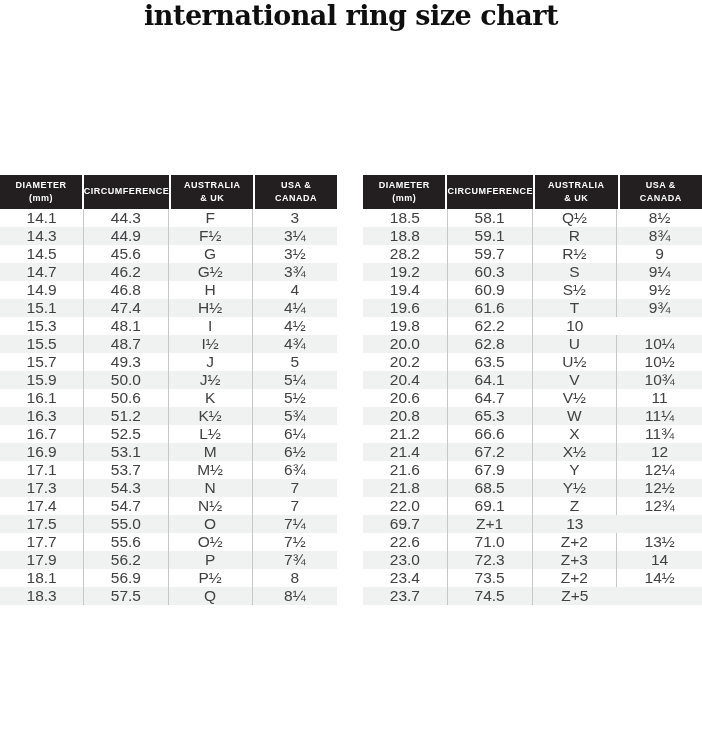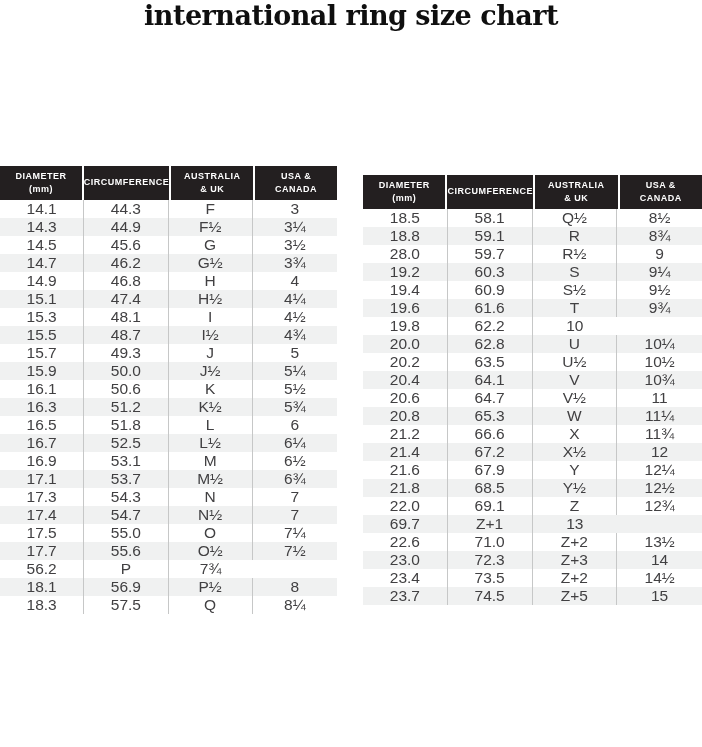--- a/index.html
+++ b/index.html
@@ -190,26 +190,20 @@
             <div class="td">K</div>
             <div class="td">5½</div>
           </div>
           <div class="tr">
             <div class="td">16.3</div>
             <div class="td">51.2</div>
             <div class="td">K½</div>
             <div class="td">5¾</div>
           </div>
           <div class="tr">
-            <div class="td">16.5</div>
-            <div class="td">51.8</div>
-            <div class="td">L</div>
-            <div class="td">6</div>
-          </div>
-          <div class="tr">
             <div class="td">16.7</div>
             <div class="td">52.5</div>
             <div class="td">L½</div>
             <div class="td">6¼</div>
           </div>
           <div class="tr">
             <div class="td">16.9</div>
             <div class="td">53.1</div>
             <div class="td">M</div>
             <div class="td">6½</div>
@@ -238,20 +232,21 @@
             <div class="td">O</div>
             <div class="td">7¼</div>
           </div>
           <div class="tr">
             <div class="td">17.7</div>
             <div class="td">55.6</div>
             <div class="td">O½</div>
             <div class="td">7½</div>
           </div>
           <div class="tr">
+            <div class="td">17.9</div>
             <div class="td">56.2</div>
             <div class="td">P</div>
             <div class="td">7¾</div>
           </div>
           <div class="tr">
             <div class="td">18.1</div>
             <div class="td">56.9</div>
             <div class="td">P½</div>
             <div class="td">8</div>
           </div>
@@ -293,21 +288,21 @@
             <div class="td">Q½</div>
             <div class="td">8½</div>
           </div>
           <div class="tr">
             <div class="td">18.8</div>
             <div class="td">59.1</div>
             <div class="td">R</div>
             <div class="td">8¾</div>
           </div>
           <div class="tr">
-            <div class="td">28.0</div>
+            <div class="td">28.2</div>
             <div class="td">59.7</div>
             <div class="td">R½</div>
             <div class="td">9</div>
           </div>
           <div class="tr">
             <div class="td">19.2</div>
             <div class="td">60.3</div>
             <div class="td">S</div>
             <div class="td">9¼</div>
           </div>
@@ -408,19 +403,18 @@
           <div class="tr">
             <div class="td">23.4</div>
             <div class="td">73.5</div>
             <div class="td">Z+2</div>
             <div class="td">14½</div>
           </div>
           <div class="tr">
             <div class="td">23.7</div>
             <div class="td">74.5</div>
             <div class="td">Z+5</div>
-            <div class="td">15</div>
           </div>
         </div>
     </section>
 
   </div>
 </div>
 
 </body></html>

